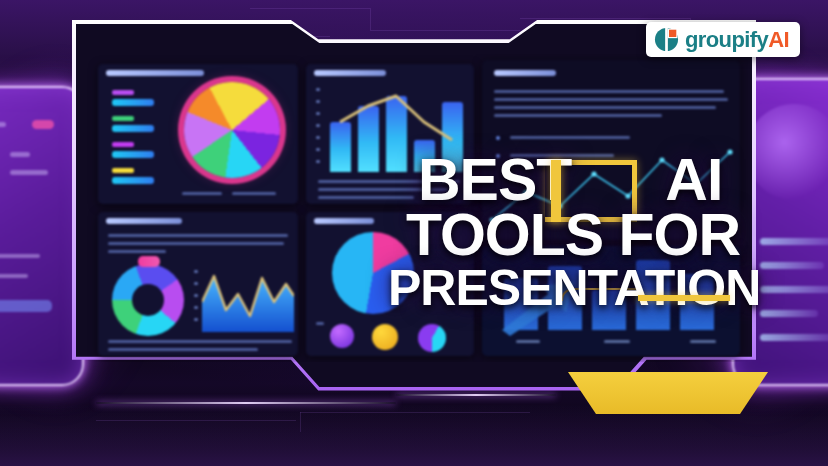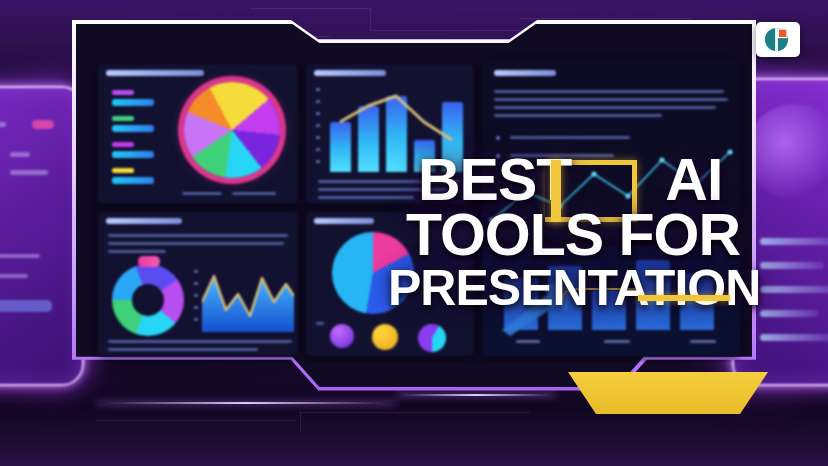--- a/index.html
+++ b/index.html
@@ -347,15 +347,18 @@
 
   <div class="logo">
     <div class="logomark">
       <svg viewBox="0 0 26 26" width="25" height="25">
         <path d="M13 1 A12 12 0 1 0 13 25 A12 12 0 0 0 13 1 Z" fill="#1b7f86"></path>
         <rect x="11.6" y="1" width="2.8" height="24" fill="#ffffff"></rect>
         <path d="M14.4 1.6 L24.4 1.6 L24.4 11.6 L14.4 11.6 Z" fill="#ffffff"></path>
         <path d="M15.6 2.8 L23.2 2.8 L23.2 10.4 L15.6 10.4 Z" fill="#f05a28"></path>
       </svg>
     </div>
+    <div class="logotext">
+      <span class="lt-a">groupify</span><span class="lt-b">AI</span>
+    </div>
   </div>
 
 </div>
 
 </body></html>

